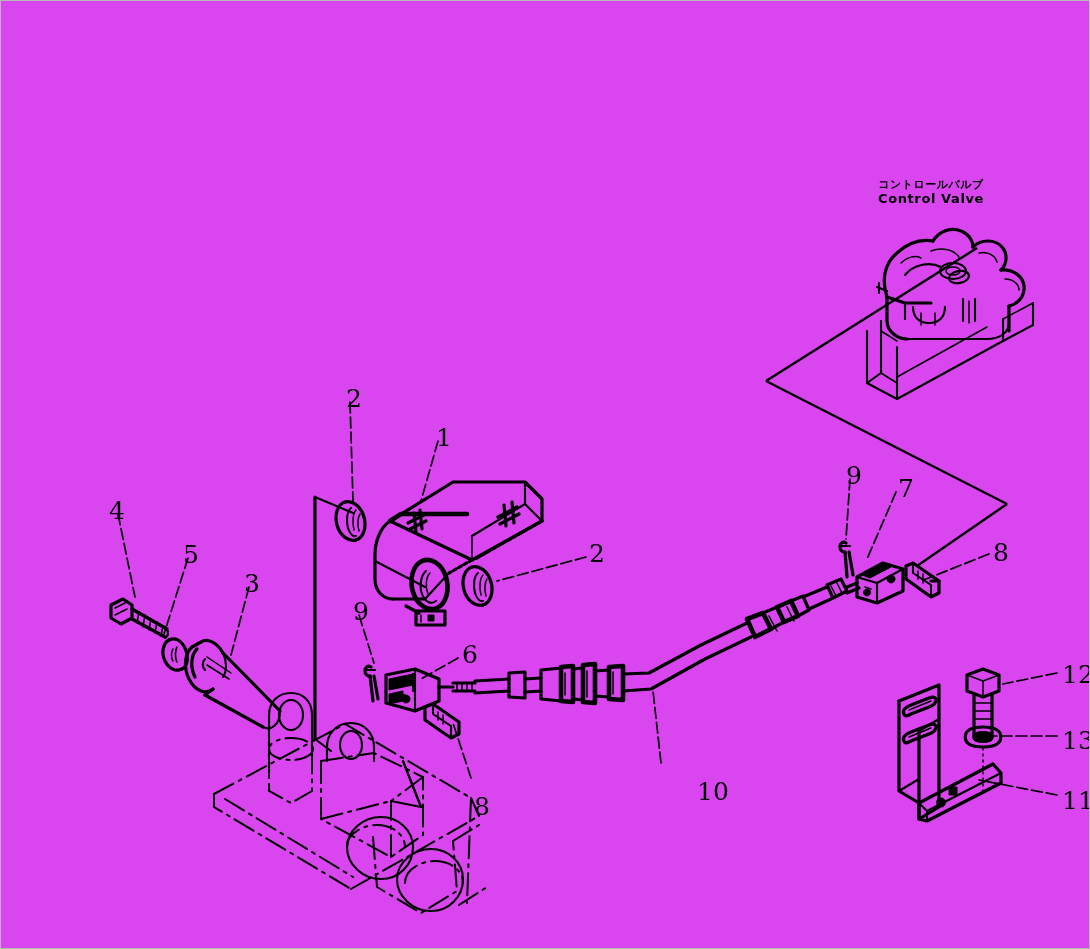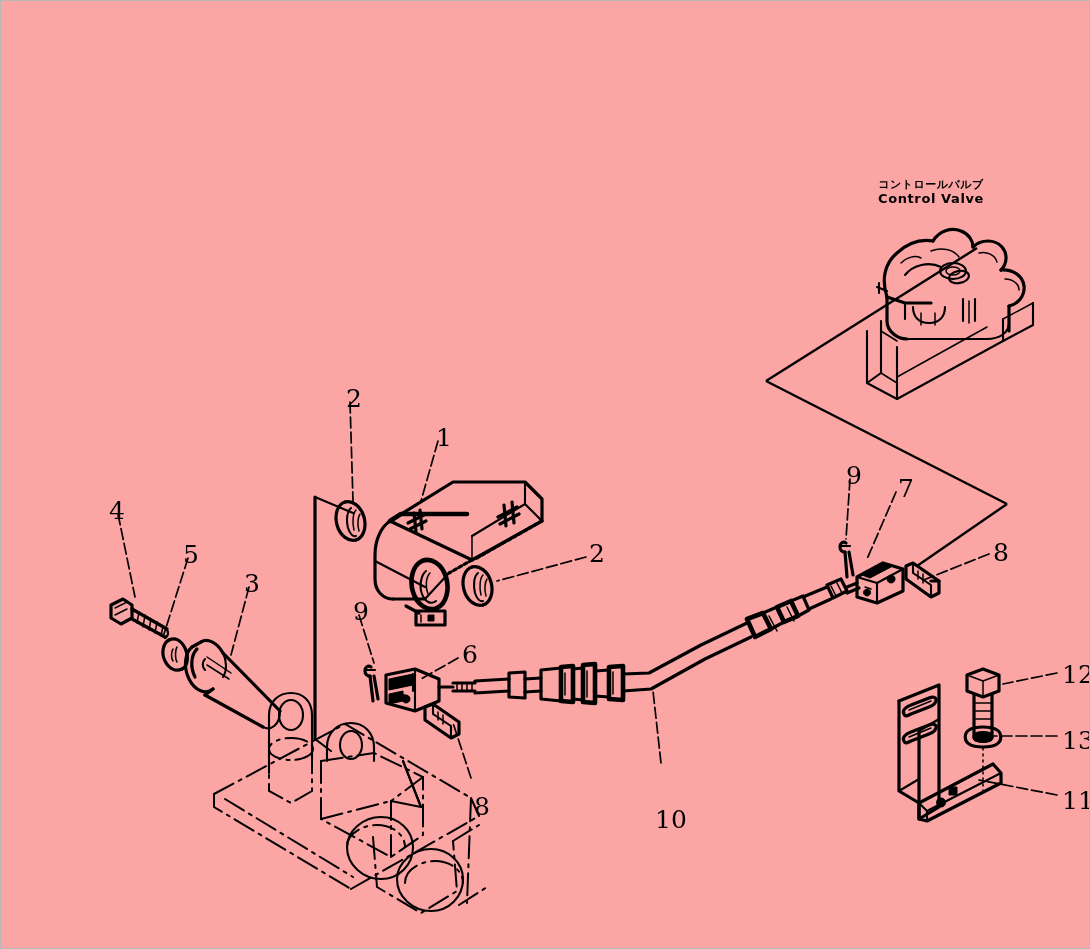--- a/index.html
+++ b/index.html
@@ -8,21 +8,21 @@
     padding: 0;
     background: #ffffff;
   }
   body {
     font-family: "Liberation Sans", sans-serif;
   }
   #page {
     position: relative;
     width: 1090px;
     height: 949px;
-    background: #fca5a5;
+    background: #d946ef;
     border: 1px solid #b8b8b8;
     box-sizing: border-box;
     overflow: hidden;
   }
   #drawing {
     position: absolute;
     left: 0;
     top: 0;
     width: 1090px;
     height: 949px;
@@ -434,21 +434,21 @@
   <div id="callout-layer">
       <div class="num" style="left: 108px; top: 497px;">4</div>
       <div class="num" style="left: 182px; top: 541px;">5</div>
       <div class="num" style="left: 243px; top: 570px;">3</div>
       <div class="num" style="left: 345px; top: 385px;">2</div>
       <div class="num" style="left: 435px; top: 424px;">1</div>
       <div class="num" style="left: 588px; top: 540px;">2</div>
       <div class="num" style="left: 352px; top: 598px;">9</div>
       <div class="num" style="left: 461px; top: 641px;">6</div>
       <div class="num" style="left: 473px; top: 793px;">8</div>
-      <div class="num" style="left: 654px; top: 778px; margin-top: 28px;">10</div>
+      <div class="num" style="left: 696px; top: 778px;">10</div>
       <div class="num" style="left: 845px; top: 462px;">9</div>
       <div class="num" style="left: 897px; top: 475px;">7</div>
       <div class="num" style="left: 992px; top: 539px;">8</div>
       <div class="num" style="left: 1061px; top: 661px;">12</div>
       <div class="num" style="left: 1061px; top: 727px;">13</div>
       <div class="num" style="left: 1061px; top: 787px;">11</div>
     </div>
 
 </div>
 

